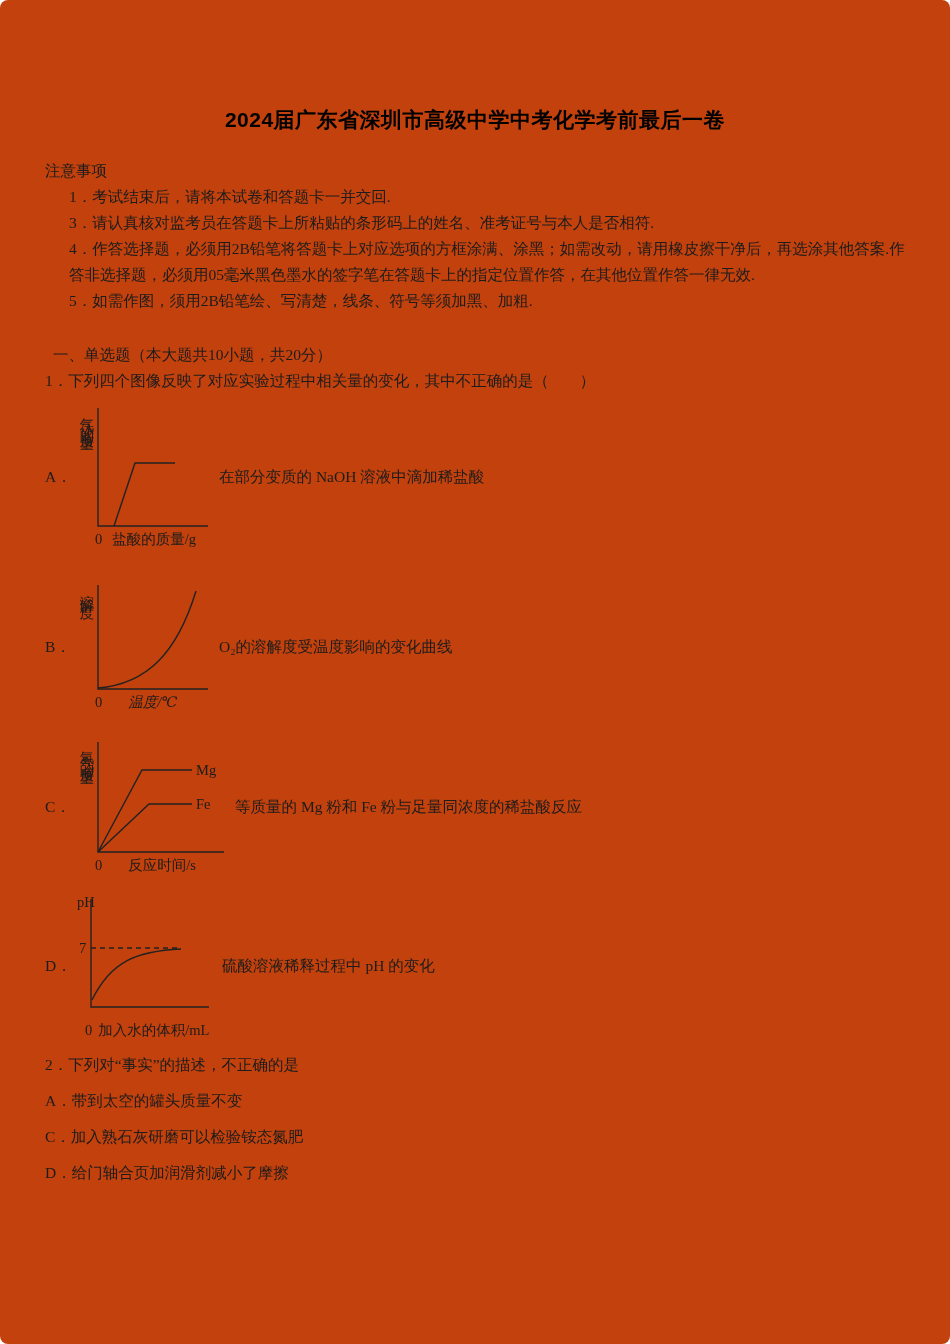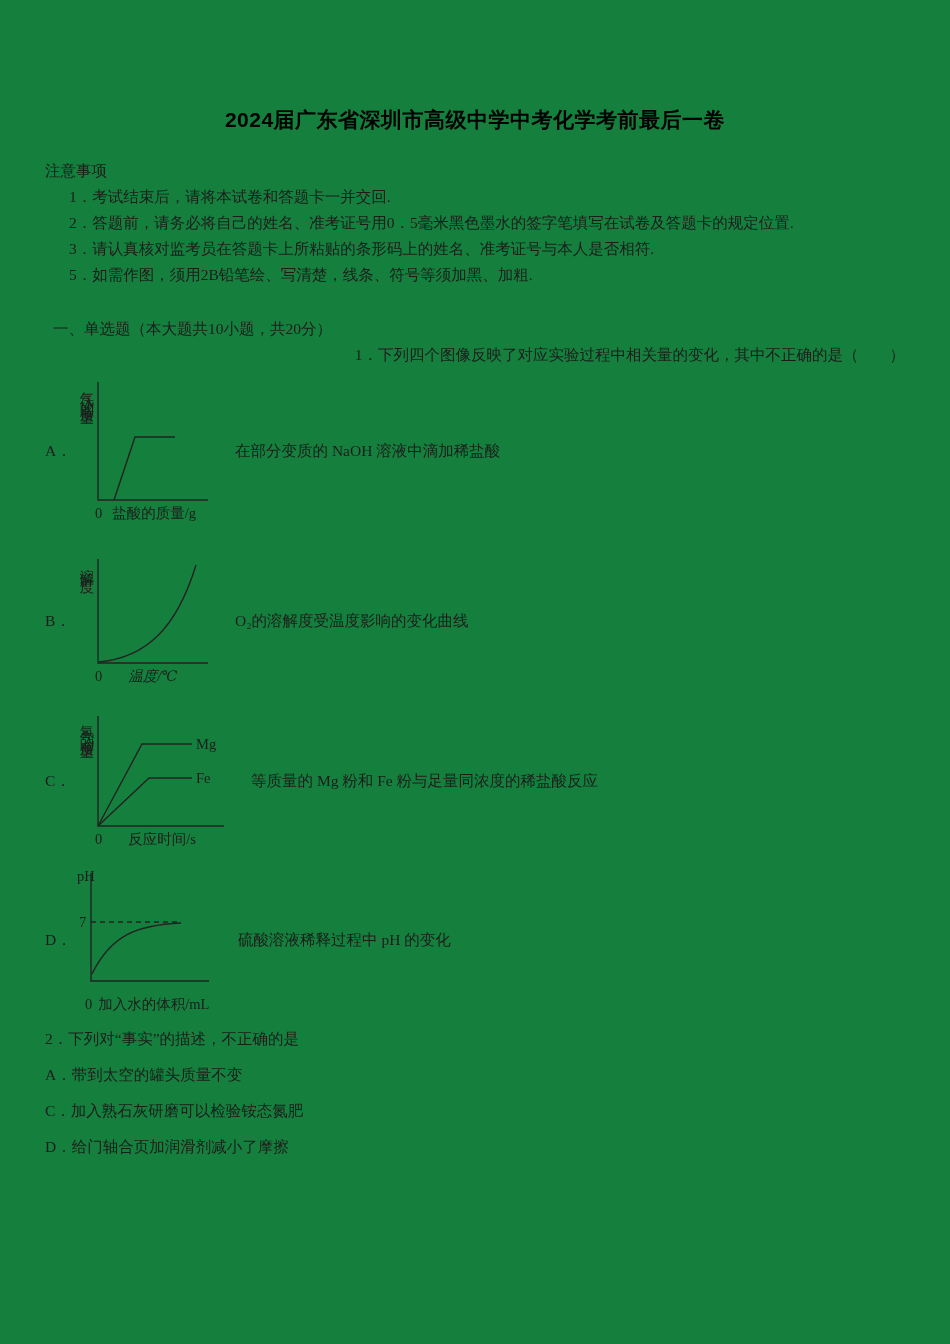--- a/index.html
+++ b/index.html
@@ -1,48 +1,49 @@
 <!DOCTYPE html>
 <html><head>
 <meta charset="utf-8">
 <style>
   html, body { margin:0; padding:0; background:#ffffff; }
   .page {
     position: relative;
     width: 950px;
     height: 1344px;
-    background: #15803d;
+    background: #c2410c;
     color: #1c1c1c;
     font-family: "Liberation Serif", "DejaVu Serif", serif;
     font-size: 15.5px;
     box-sizing: border-box;
     padding: 106px 45px 4px 45px;
     overflow: hidden;
+    border-radius: 8px;
   }
   .title {
     margin: 0 0 24px 0;
     text-align: center;
     font-family: "Liberation Sans", "DejaVu Sans", sans-serif;
     font-size: 21px;
     font-weight: bold;
     color: #000;
     letter-spacing: 0.5px;
   }
   .notice-heading { line-height: 26px; }
   .notice-item { line-height: 26px; margin-left: 24px; }
   .section-heading { margin-top: 28px; line-height: 26px; margin-left: 8px; }
-  .q-stem { margin-top: 0px; line-height: 26px; text-align: right; }
+  .q-stem { margin-top: 0px; line-height: 26px; }
 
   .option-row { display: flex; align-items: center; }
   .row-a { margin-top: 12px; }
   .row-b { margin-top: 34px; }
   .row-c { margin-top: 28px; }
   .row-d { margin-top: 18px; }
   .opt-letter { flex: 0 0 32px; }
-  .opt-desc { margin-left: 26px; }
+  .opt-desc { margin-left: 10px; }
 
   .gblock { flex: 0 0 auto; display: flex; flex-direction: column; }
   .gtop { display: flex; align-items: flex-start; }
   .ycol {
     width: 20px;
     display: flex; flex-direction: column; align-items: center;
   }
   .ylab {
     writing-mode: vertical-lr;
     text-orientation: upright;
@@ -75,22 +76,22 @@
 </head>
 <body>
 
 <div class="page">
 
   <h1 class="title">2024届广东省深圳市高级中学中考化学考前最后一卷</h1>
 
   <div class="notice">
     <div class="notice-heading">注意事项</div>
     <div class="notice-item">1．考试结束后，请将本试卷和答题卡一并交回.</div>
-    <div class="notice-item">2．答题前，请务必将自己的姓名、准考证号用0．5毫米黑色墨水的签字笔填写在试卷及答题卡的规定位置.</div>
     <div class="notice-item">3．请认真核对监考员在答题卡上所粘贴的条形码上的姓名、准考证号与本人是否相符.</div>
+    <div class="notice-item">4．作答选择题，必须用2B铅笔将答题卡上对应选项的方框涂满、涂黑；如需改动，请用橡皮擦干净后，再选涂其他答案.作答非选择题，必须用05毫米黑色墨水的签字笔在答题卡上的指定位置作答，在其他位置作答一律无效.</div>
     <div class="notice-item">5．如需作图，须用2B铅笔绘、写清楚，线条、符号等须加黑、加粗.</div>
   </div>
 
   <div class="section-heading">一、单选题（本大题共10小题，共20分）</div>
 
   <div class="q-stem">1．下列四个图像反映了对应实验过程中相关量的变化，其中不正确的是（　　）</div>
 
   <div class="option-row row-a">
     <span class="opt-letter">A．</span>
     <div class="gblock">

